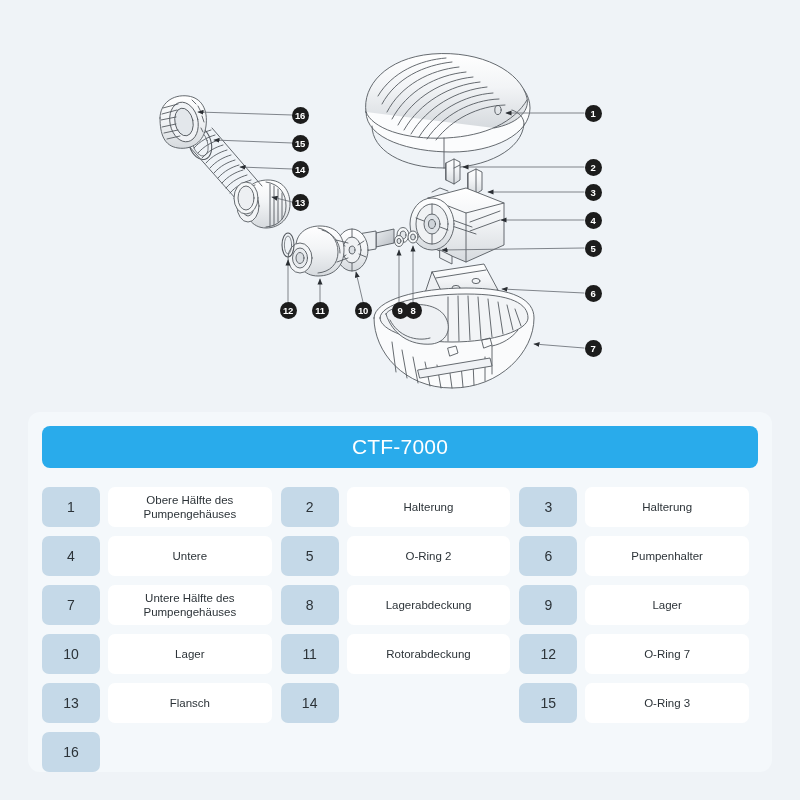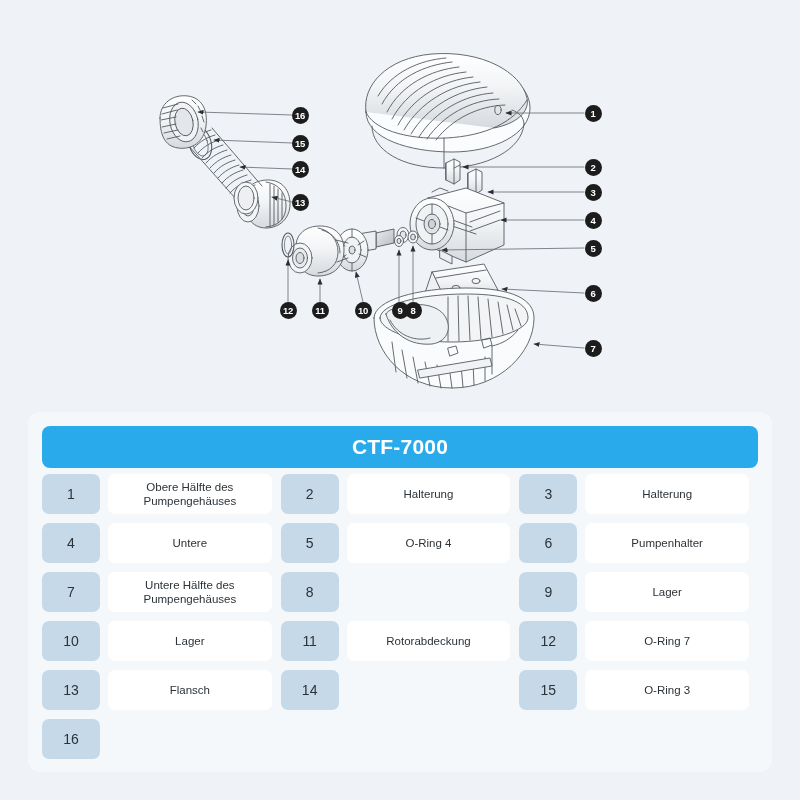--- a/index.html
+++ b/index.html
@@ -61,26 +61,26 @@
     border-radius: 12px;
     box-sizing: border-box;
     padding: 14px 14px 14px 14px;
   }
   #panel-title {
     height: 42px;
     border-radius: 8px;
     background: #29abeb;
     color: #ffffff;
     font-size: 21px;
-    font-weight: bold;
+    font-weight: normal;
     display: flex;
     align-items: center;
     justify-content: center;
     letter-spacing: 0.2px;
-    margin-bottom: 6px;
+    margin-bottom: 19px;
   }
   .parts-grid {
     display: flex;
     flex-direction: column;
     gap: 9px;
   }
   .parts-row {
     display: flex;
     gap: 0px;
     height: 40px;
@@ -425,35 +425,36 @@
           <div class="cell-label">Halterung</div>
         </div>
       </div>
       <div class="parts-row">
         <div class="cell-group">
           <div class="cell-num">4</div>
           <div class="cell-label">Untere</div>
         </div>
         <div class="cell-group">
           <div class="cell-num">5</div>
-          <div class="cell-label">O-Ring 4</div>
+          <div class="cell-label">O-Ring 2</div>
         </div>
         <div class="cell-group">
           <div class="cell-num">6</div>
           <div class="cell-label">Pumpenhalter</div>
         </div>
       </div>
       <div class="parts-row">
         <div class="cell-group">
           <div class="cell-num">7</div>
           <div class="cell-label">Untere Hälfte des
 Pumpengehäuses</div>
         </div>
         <div class="cell-group">
           <div class="cell-num">8</div>
+          <div class="cell-label">Lagerabdeckung</div>
         </div>
         <div class="cell-group">
           <div class="cell-num">9</div>
           <div class="cell-label">Lager</div>
         </div>
       </div>
       <div class="parts-row">
         <div class="cell-group">
           <div class="cell-num">10</div>
           <div class="cell-label">Lager</div>

